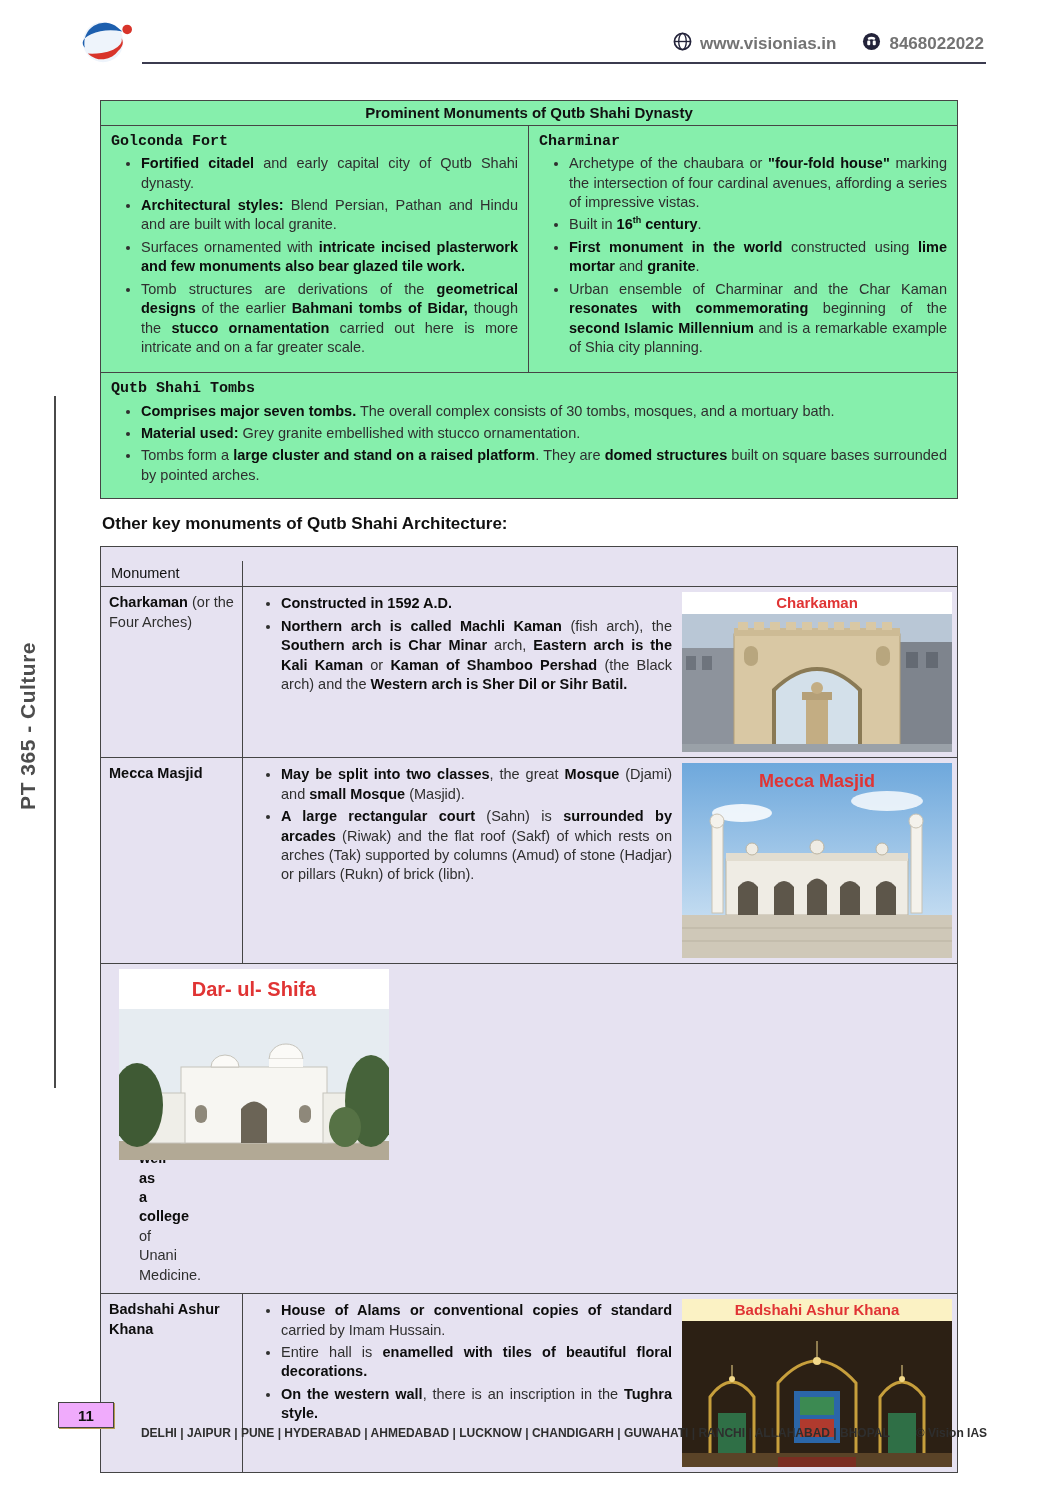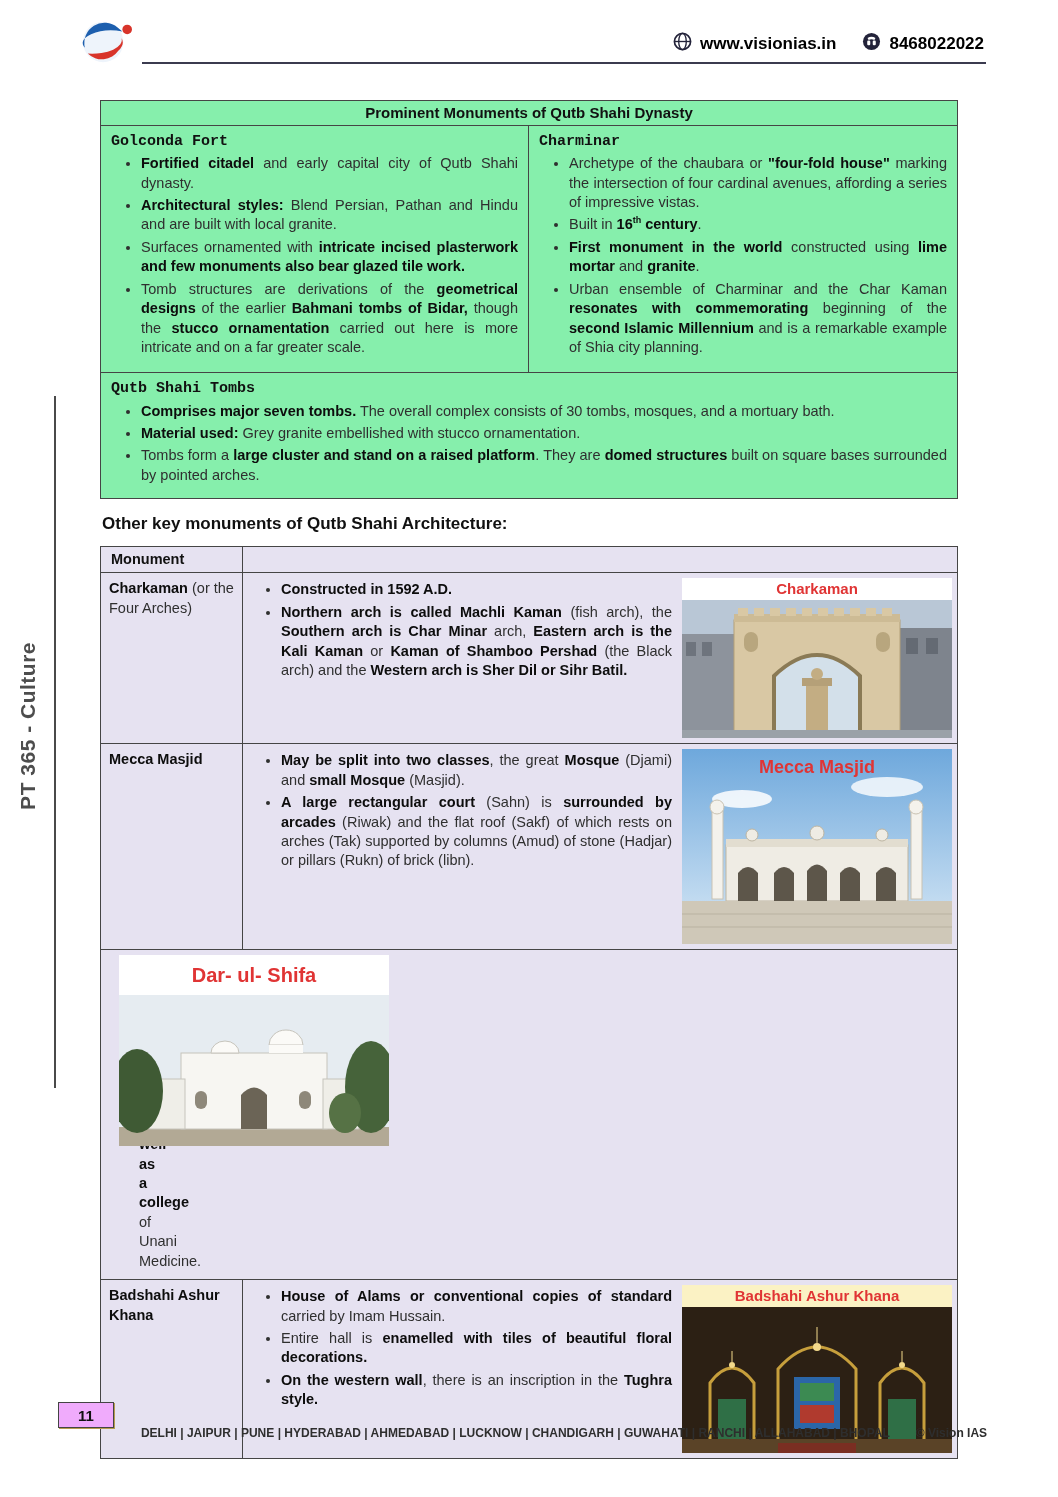--- a/index.html
+++ b/index.html
@@ -3,21 +3,21 @@
 <meta charset="utf-8">
 <style>
   * { box-sizing: border-box; }
   html,body { margin:0; padding:0; background:#ffffff; }
   body { font-family:"Liberation Sans", sans-serif; }
   .page { position:relative; width:1058px; height:1497px; background:#ffffff; overflow:hidden; }
 
   
   .logo { position:absolute; left:76px; top:16px; }
   .header-contact { position:absolute; top:32px; right:74px; display:flex; gap:26px; }
-  .contact-item { display:flex; align-items:center; gap:8px; font-weight:bold; font-size:17px; color:#000000; }
+  .contact-item { display:flex; align-items:center; gap:8px; font-weight:bold; font-size:17px; color:#737373; }
   .header-rule { position:absolute; top:62px; left:142px; right:72px; height:2px; background:#3b3b4f; }
 
   
   .side-rule { position:absolute; left:54px; top:396px; width:2px; height:692px; background:#4a4a4a; }
   .side-label { position:absolute; left:16px; top:642px; writing-mode:vertical-rl; transform:rotate(180deg);
                 font-weight:bold; font-size:21px; color:#4d4d4d; letter-spacing:0.5px; }
 
   
   .content { position:absolute; left:100px; top:100px; width:858px; font-size:14.5px; color:#2f2f2f; line-height:1.34; }
   strong { color:#0d0d0d; }
@@ -29,21 +29,21 @@
   .t1-cell { padding:4px 10px 12px 10px; }
   .t1-cell.left { border-right:1px solid #454545; }
   .cell-heading { font-weight:bold; font-size:15px; color:#111; margin:2px 0;font-family:Liberation Mono, monospace; }
   ul.bullets { margin:0; padding-left:30px; list-style:disc; }
   ul.bullets li { text-align:justify; margin:0 0 3px 0; }
   .t1-tombs { border-top:1px solid #454545; padding:4px 10px 10px 10px; }
 
   .section-heading { font-size:17px; font-weight:bold; color:#111; margin:14px 0 10px 2px; }
 
   .t2 { border:1px solid #454545; background:#e6e2f1; }
-  .t2-head { display:grid; grid-template-columns:142px 1fr; font-weight:bold; font-size:14.5px; color:#111; }
+  .t2-head { display:grid; grid-template-columns:142px 1fr; font-weight:normal; font-size:14.5px; color:#111;margin-top:14px; }
   .t2-head > div { padding:3px 10px; }
   .t2-head .mon-h { border-right:1px solid #454545; }
   .t2-row { display:grid; grid-template-columns:142px 1fr; border-top:1px solid #454545; }
   .mon-cell { padding:6px 8px; border-right:1px solid #454545; }
   .about-cell { padding:5px 5px 5px 8px; display:flex; gap:10px; align-items:flex-start; }
   .about-text { flex:1; min-width:0; padding-top:2px; }
 
   figure.photo { width:270px; flex:0 0 270px; margin:0; position:relative; }
   figure.photo svg { display:block; }
   .photo-strip { height:22px; background:#ffffff; display:flex; align-items:center; justify-content:center;

